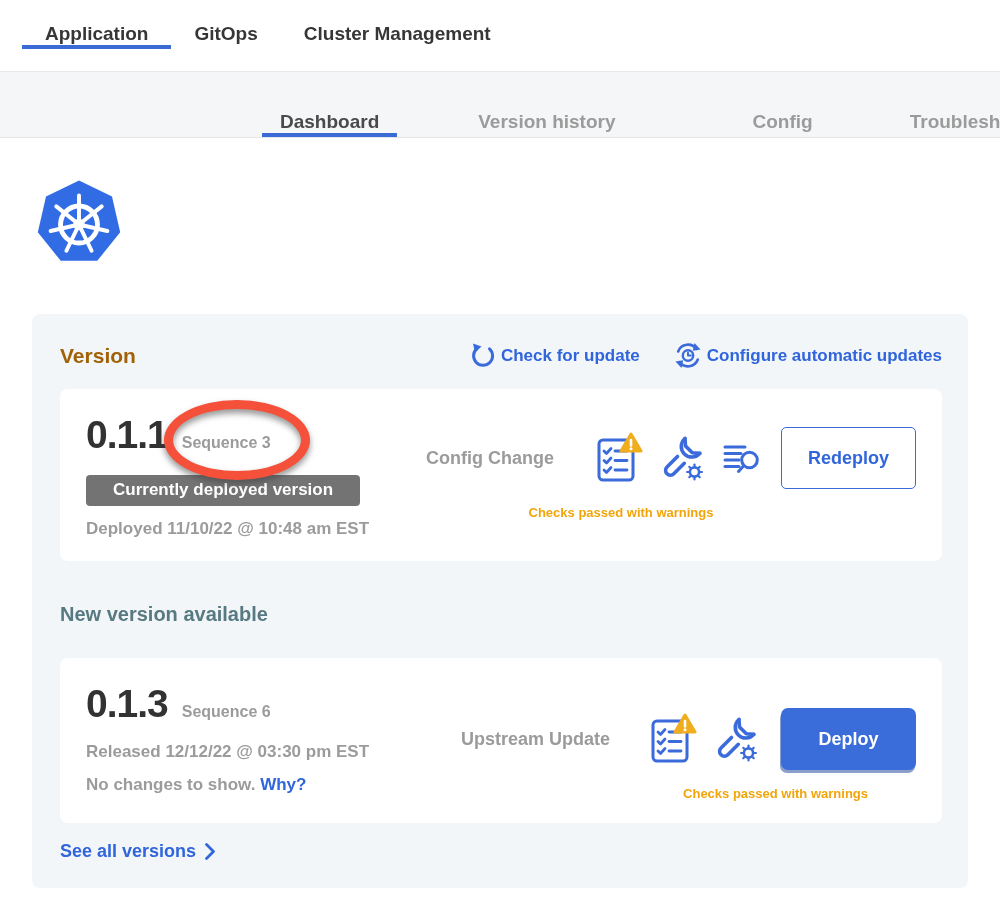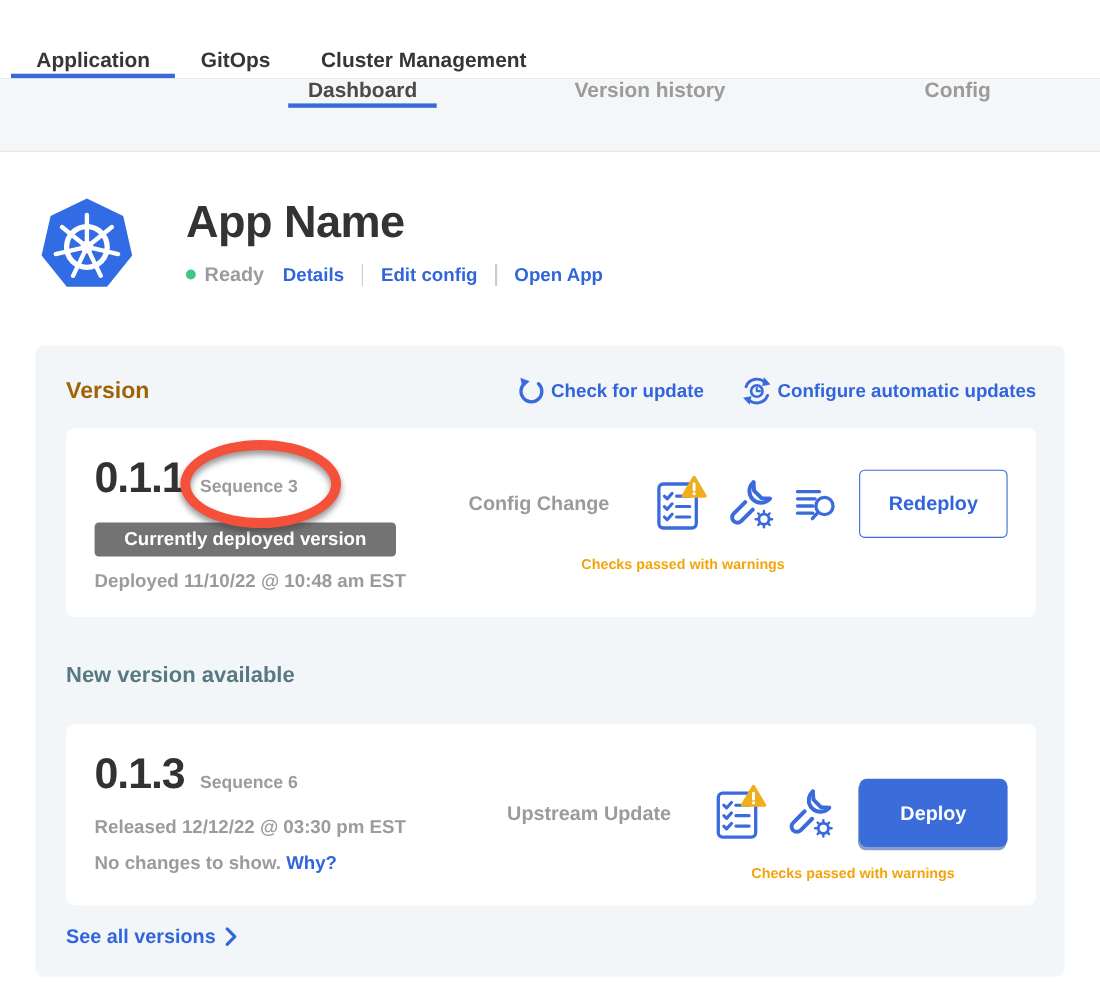--- a/index.html
+++ b/index.html
@@ -1,28 +1,28 @@
 <!DOCTYPE html>
 <html><head>
 <meta charset="utf-8">
 <style>
   * { margin:0; padding:0; box-sizing:border-box; }
   html,body { width:1000px; height:898px; background:#ffffff; overflow:hidden;
     font-family:"Liberation Sans", sans-serif; color:#323232; }
 
   
-  .topnav { height:72px; display:flex; align-items:flex-end; padding-left:10px;
+  .topnav { height:72px; display:flex; align-items:center; padding-left:22px;
     border-bottom:1px solid #e7e9ea; background:#fff; }
   .topnav .tab { display:flex; align-items:center; padding:0 23px; font-size:19px;
     font-weight:700; color:#363636; cursor:pointer; border-bottom:4px solid transparent; }
   .topnav .tab.active { border-bottom-color:#3a6ad6; }
 
   
   .subnav { height:66px; background:#f4f6f7; border-bottom:1px solid #e2e6e8;
-    display:flex; align-items:flex-start; padding-left:262px; white-space:nowrap;gap:44px; }
+    display:flex; align-items:flex-end; padding-left:262px; white-space:nowrap; }
   .subnav .tab { display:flex; align-items:center; padding:0 18px; font-size:19px;
     font-weight:600; color:#9b9b9b; cursor:pointer; border-bottom:4px solid transparent; }
   .subnav .tab.active { color:#4a4a4a; font-weight:700; border-bottom-color:#3a6ad6; }
   .subnav .tab.t2 { margin-left:63px; }
   .subnav .tab.t3 { margin-left:101px; }
   .subnav .tab.t4 { margin-left:61px; }
 
   
   .app-header { display:flex; align-items:flex-start; padding:38px 0 0 35px; }
   .k8s-logo { width:88px; height:90px; flex:none; }
@@ -106,32 +106,20 @@
       <line x1="50" y1="54" x2="75.8" y2="33.4"></line>
       <line x1="50" y1="54" x2="82.2" y2="61.3"></line>
       <line x1="50" y1="54" x2="64.3" y2="83.8"></line>
       <line x1="50" y1="54" x2="35.7" y2="83.8"></line>
       <line x1="50" y1="54" x2="17.8" y2="61.3"></line>
       <line x1="50" y1="54" x2="24.2" y2="33.4"></line>
     </g>
     <circle cx="50" cy="54" r="21" fill="none" stroke="#ffffff" stroke-width="5.5"></circle>
     <circle cx="50" cy="54" r="6.5" fill="#ffffff"></circle>
   </svg>
-  <div class="app-head-text">
-    <h1 class="app-title">App Name</h1>
-    <div class="status-row">
-      <span class="status-dot"></span>
-      <span class="status-text">Ready</span>
-      <a class="hlink">Details</a>
-      <span class="vdiv"></span>
-      <a class="hlink">Edit config</a>
-      <span class="vdiv"></span>
-      <a class="hlink">Open App</a>
-    </div>
-  </div>
 </header>
 
 <section class="panel">
 
   <div class="panel-head">
     <div class="panel-title">Version</div>
     <div class="panel-actions">
       <div class="action-link">
         <svg width="26" height="26" viewBox="0 0 26 26" class="icon-blue">
           <path d="M7 5.5 A 9.5 9.5 0 1 0 19.5 5.8" fill="none" stroke="#3b6bdb" stroke-width="3" stroke-linecap="round"></path>

